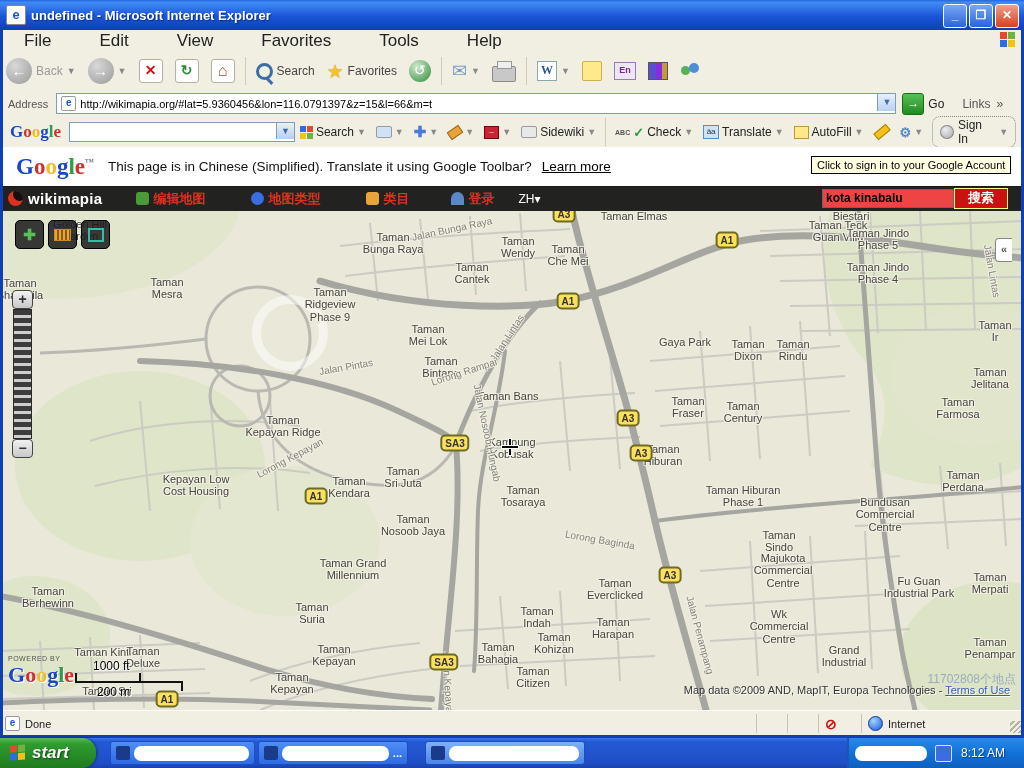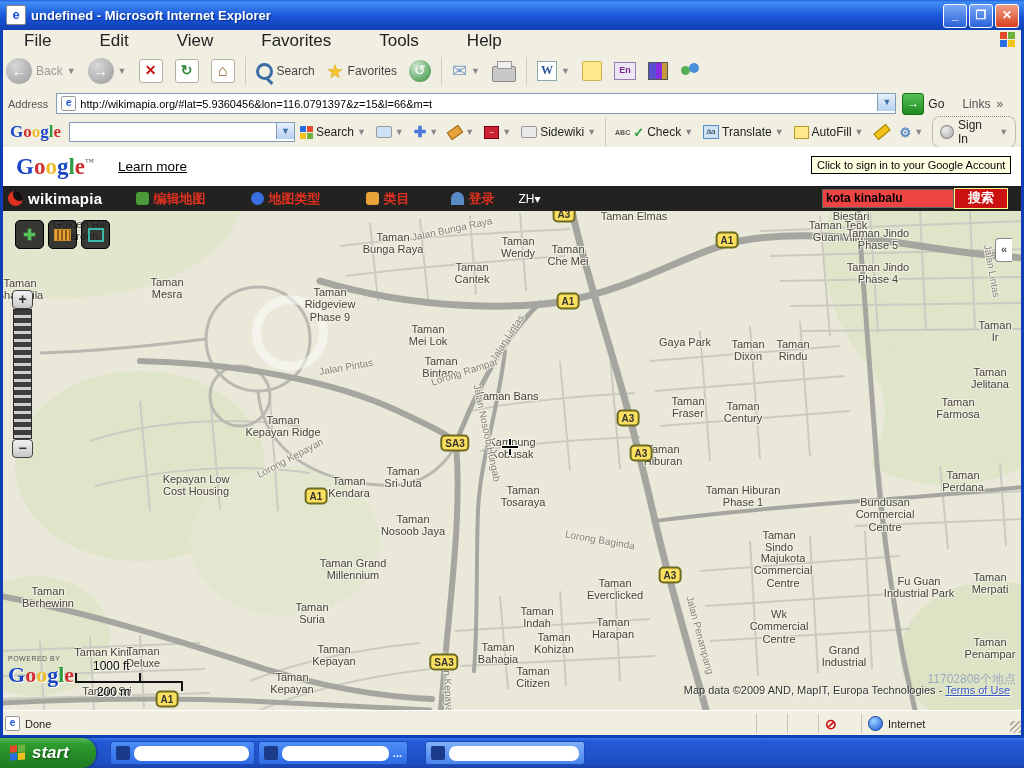--- a/index.html
+++ b/index.html
@@ -363,20 +363,21 @@
   <div class="signin">
     <div class="signin-circ"></div>
     <span>Sign In</span>
       <span class="ddn">▼</span>
   </div>
   <div style="width:8px"></div>
 </div>
 
 <div class="translatebar">
   <span class="glogo glogo-md"><span><span style="color: rgb(26, 70, 200);">G</span><span style="color: rgb(208, 48, 48);">o</span><span style="color: rgb(236, 189, 42);">o</span><span style="color: rgb(26, 70, 200);">g</span><span style="color: rgb(47, 158, 68);">l</span><span style="color: rgb(208, 48, 48);">e</span></span><span class="tm">™</span></span>
+  <span>This page is in Chinese (Simplified).  Translate it using Google Toolbar?</span>
   <span class="learnmore">Learn more</span>
 </div>
 
 <div class="tooltip">Click to sign in to your Google Account</div>
 
 <div class="wikheader">
   <div class="wm-logo">
     <div class="wm-cres"></div>
     <span>wikimapia</span>
   </div>
@@ -709,13 +710,18 @@
       <div class="task" style="left: 258px; width: 150px;">
         <div class="tico"></div>
         <div class="censor"></div>
         <span class="dots">...</span>
       </div>
       <div class="task active" style="left: 425px; width: 160px;">
         <div class="tico"></div>
         <div class="censor"></div>
       </div>
     </div>
+  <div class="tray">
+    <div class="censor"></div>
+    <div class="trayico"></div>
+    <span class="traytime">8:12 AM</span>
+  </div>
 </div>
 
 </body></html>

